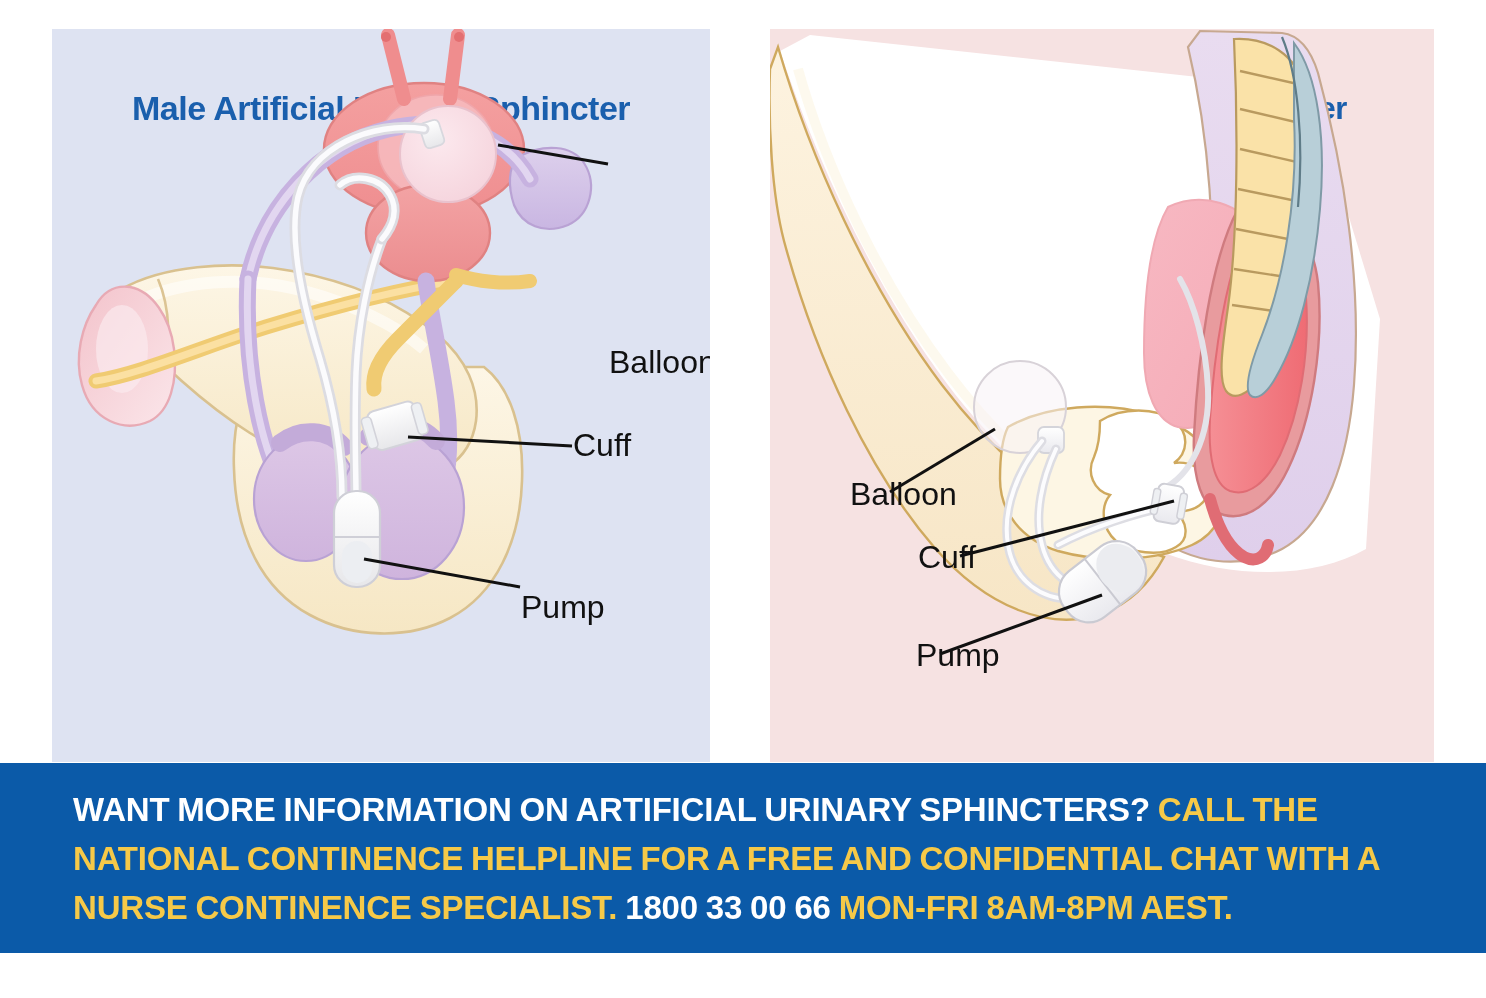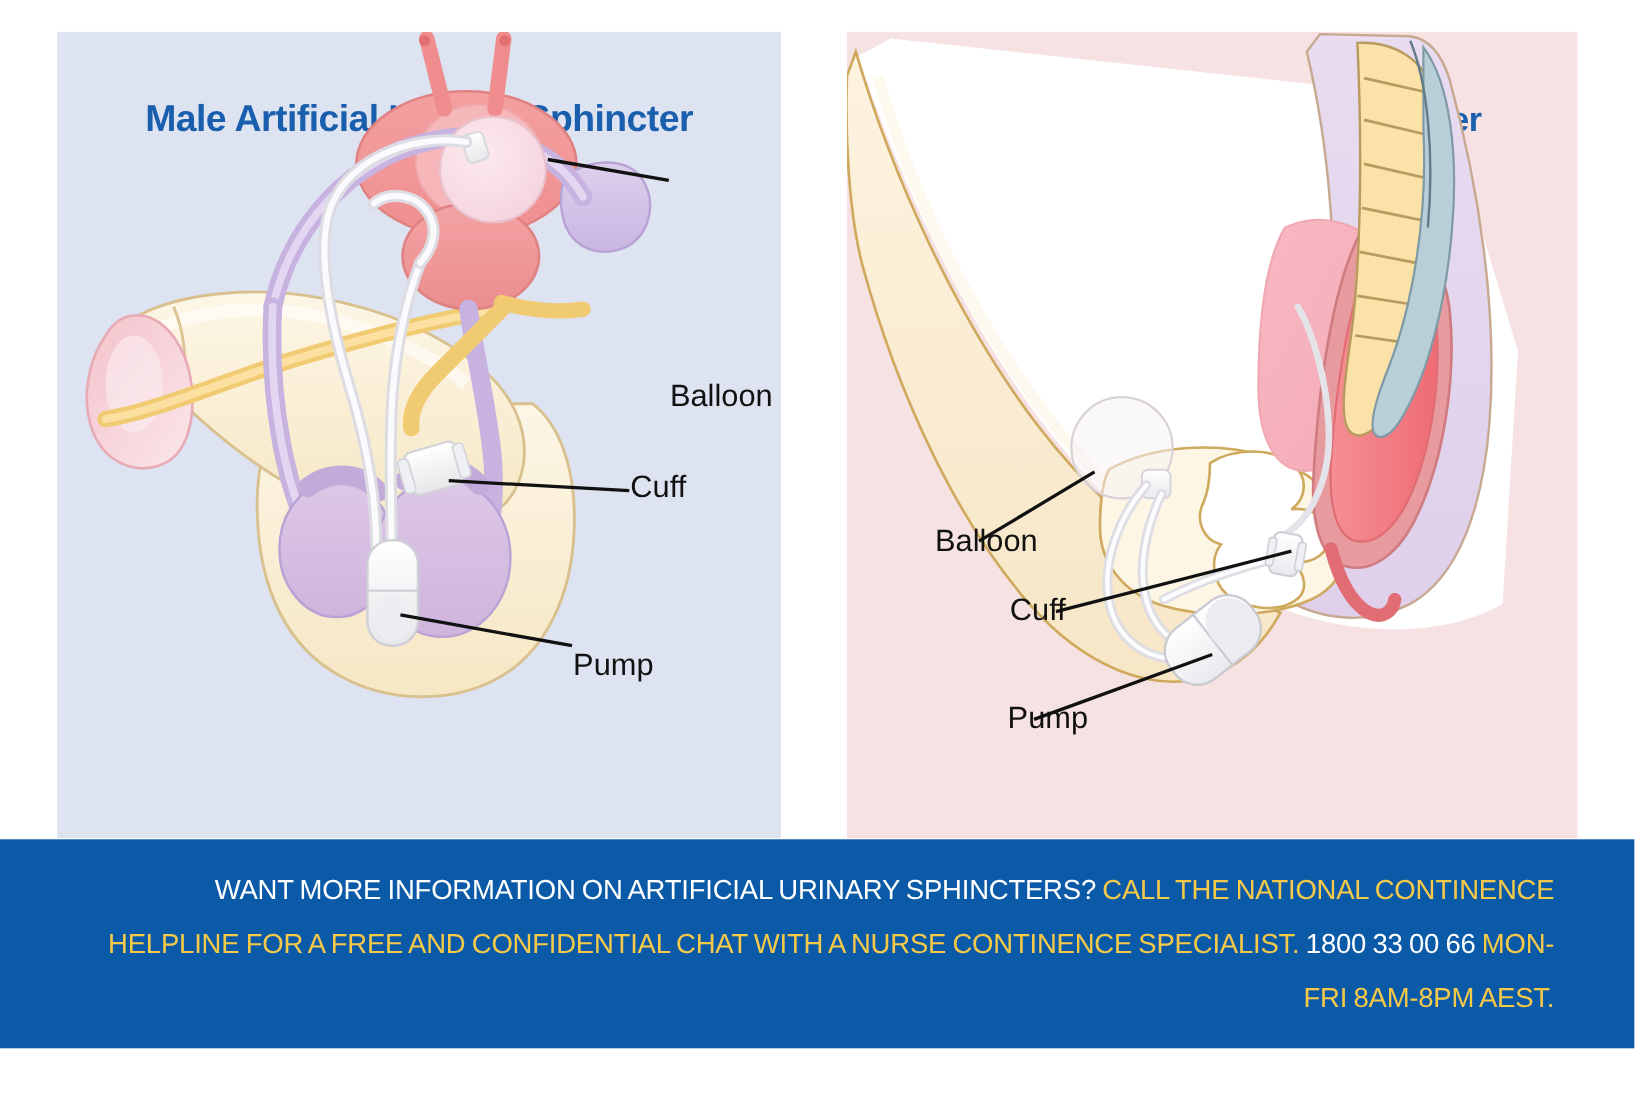--- a/index.html
+++ b/index.html
@@ -69,43 +69,43 @@
     width: 100%;
     height: 100%;
   }
 
   
   .callout-label {
     position: absolute;
     font-family: "Liberation Sans", sans-serif;
     font-weight: normal;
     color: #111111;
-    font-size: 28px;
+    font-size: 32px;
     white-space: nowrap;
     letter-spacing: 0px;
   }
 
   
   #cta-banner {
     position: absolute;
     left: 0;
     top: 763px;
     width: 1486px;
     height: 190px;
     background: #0b5aa8;
     display: flex;
     align-items: center;
     justify-content: center;
   }
   #cta-text {
     width: 1340px;
-    text-align: right;
+    text-align: left;
     font-family: "Liberation Sans", sans-serif;
-    font-weight: normal;
-    font-size: 25px;
+    font-weight: bold;
+    font-size: 33px;
     line-height: 49px;
     letter-spacing: -0.2px;
     word-spacing: -1px;
   }
   .cta-white { color: #ffffff; }
   .cta-yellow { color: #f6c948; }
 </style>
 </head>
 <body>
 

